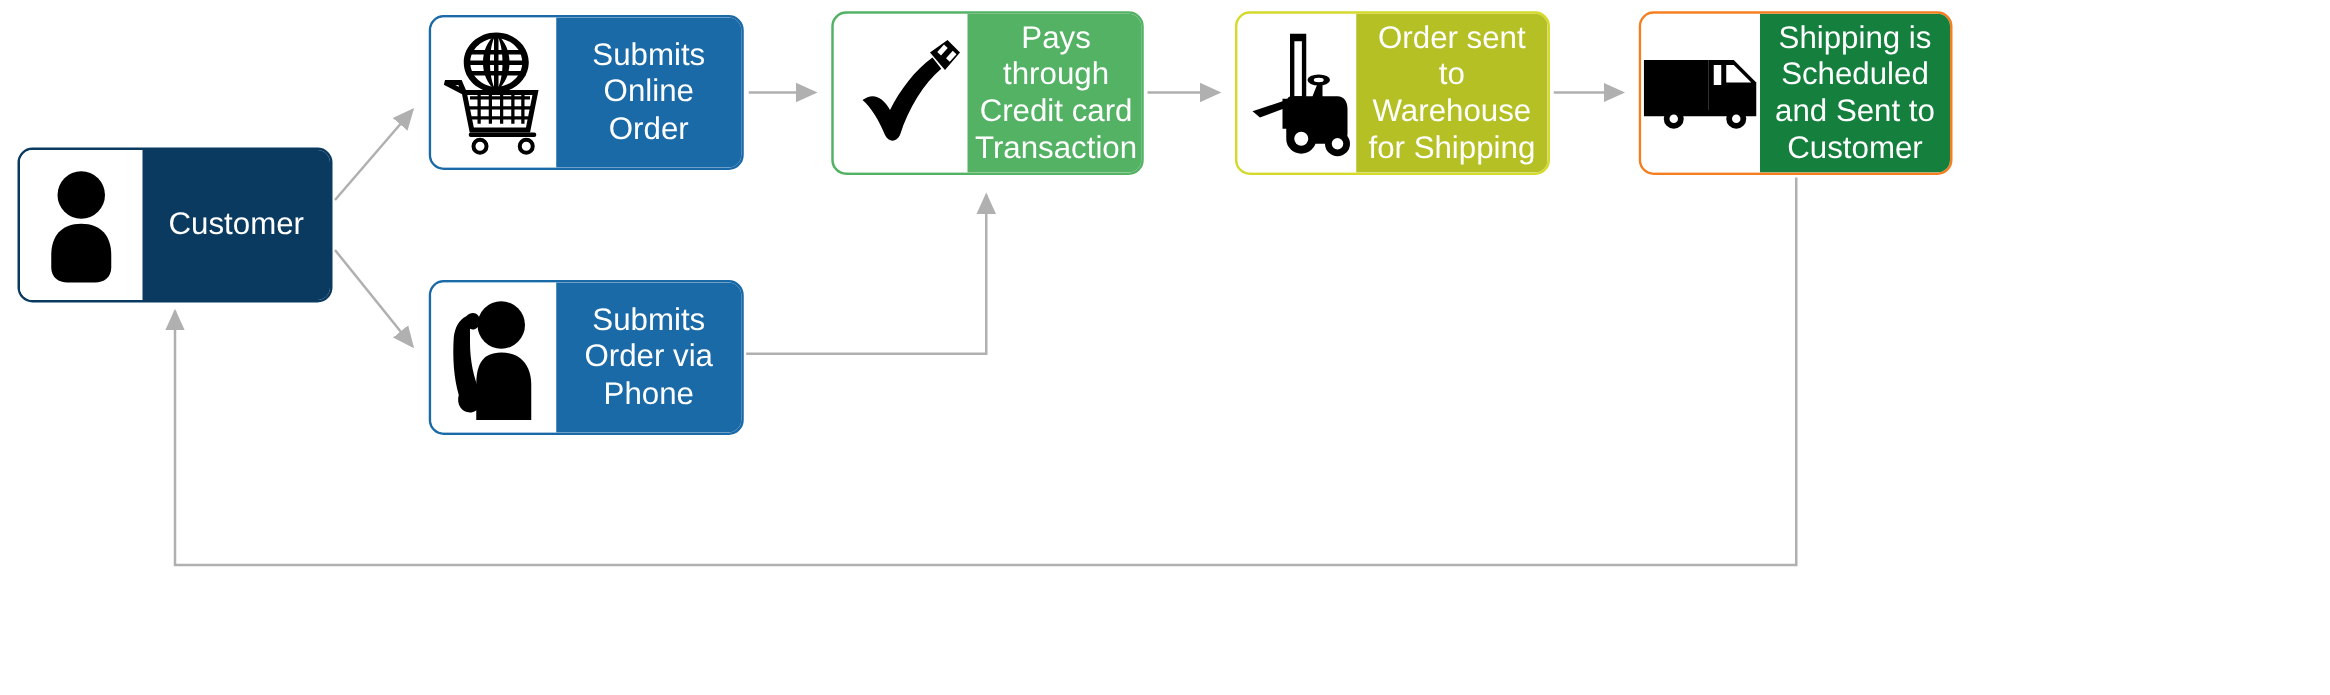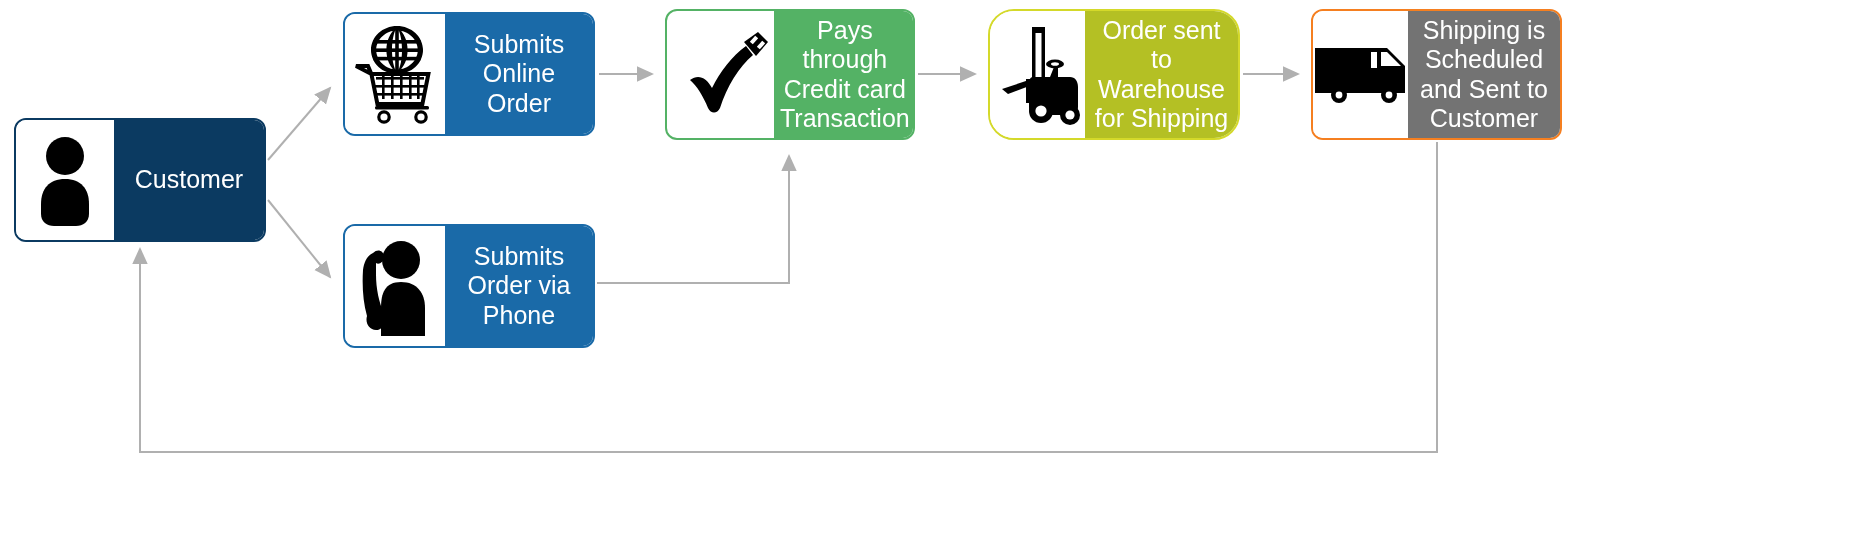--- a/index.html
+++ b/index.html
@@ -214,21 +214,21 @@
       </svg>
     </div>
     <div class="label-cell" style="background:#54b265;">
       <span>Pays
 through
 Credit card
 Transaction</span>
     </div>
   </div>
 
-  <div class="node" id="node-warehouse" style="border-color:#d4d92a;border-radius:26px;">
+  <div class="node" id="node-warehouse" style="border-color:#d4d92a;">
     <div class="icon-cell">
       <svg class="icon-svg" width="84" height="104" viewBox="0 0 84 104" aria-hidden="true">
         <g fill="#000000">
 
           <rect x="36" y="4" width="13" height="58"></rect>
           <rect x="39.5" y="10" width="6" height="44" fill="#ffffff"></rect>
 
           <path d="M6,66 L36,56 L36,62 L12,71 Z"></path>
           <rect x="30" y="56" width="7" height="24"></rect>
 
@@ -266,21 +266,21 @@
 
           <rect x="0" y="44" width="90" height="5"></rect>
 
           <circle cx="24" cy="51" r="8"></circle>
           <circle cx="24" cy="51" r="3.4" fill="#ffffff"></circle>
           <circle cx="74" cy="51" r="8"></circle>
           <circle cx="74" cy="51" r="3.4" fill="#ffffff"></circle>
         </g>
       </svg>
     </div>
-    <div class="label-cell" style="background:#737373;text-align:center;">
+    <div class="label-cell" style="background:#15803d;text-align:center;">
       <span>Shipping is
 Scheduled
 and Sent to
 Customer</span>
     </div>
   </div>
 
 </div>
 
 </body></html>

